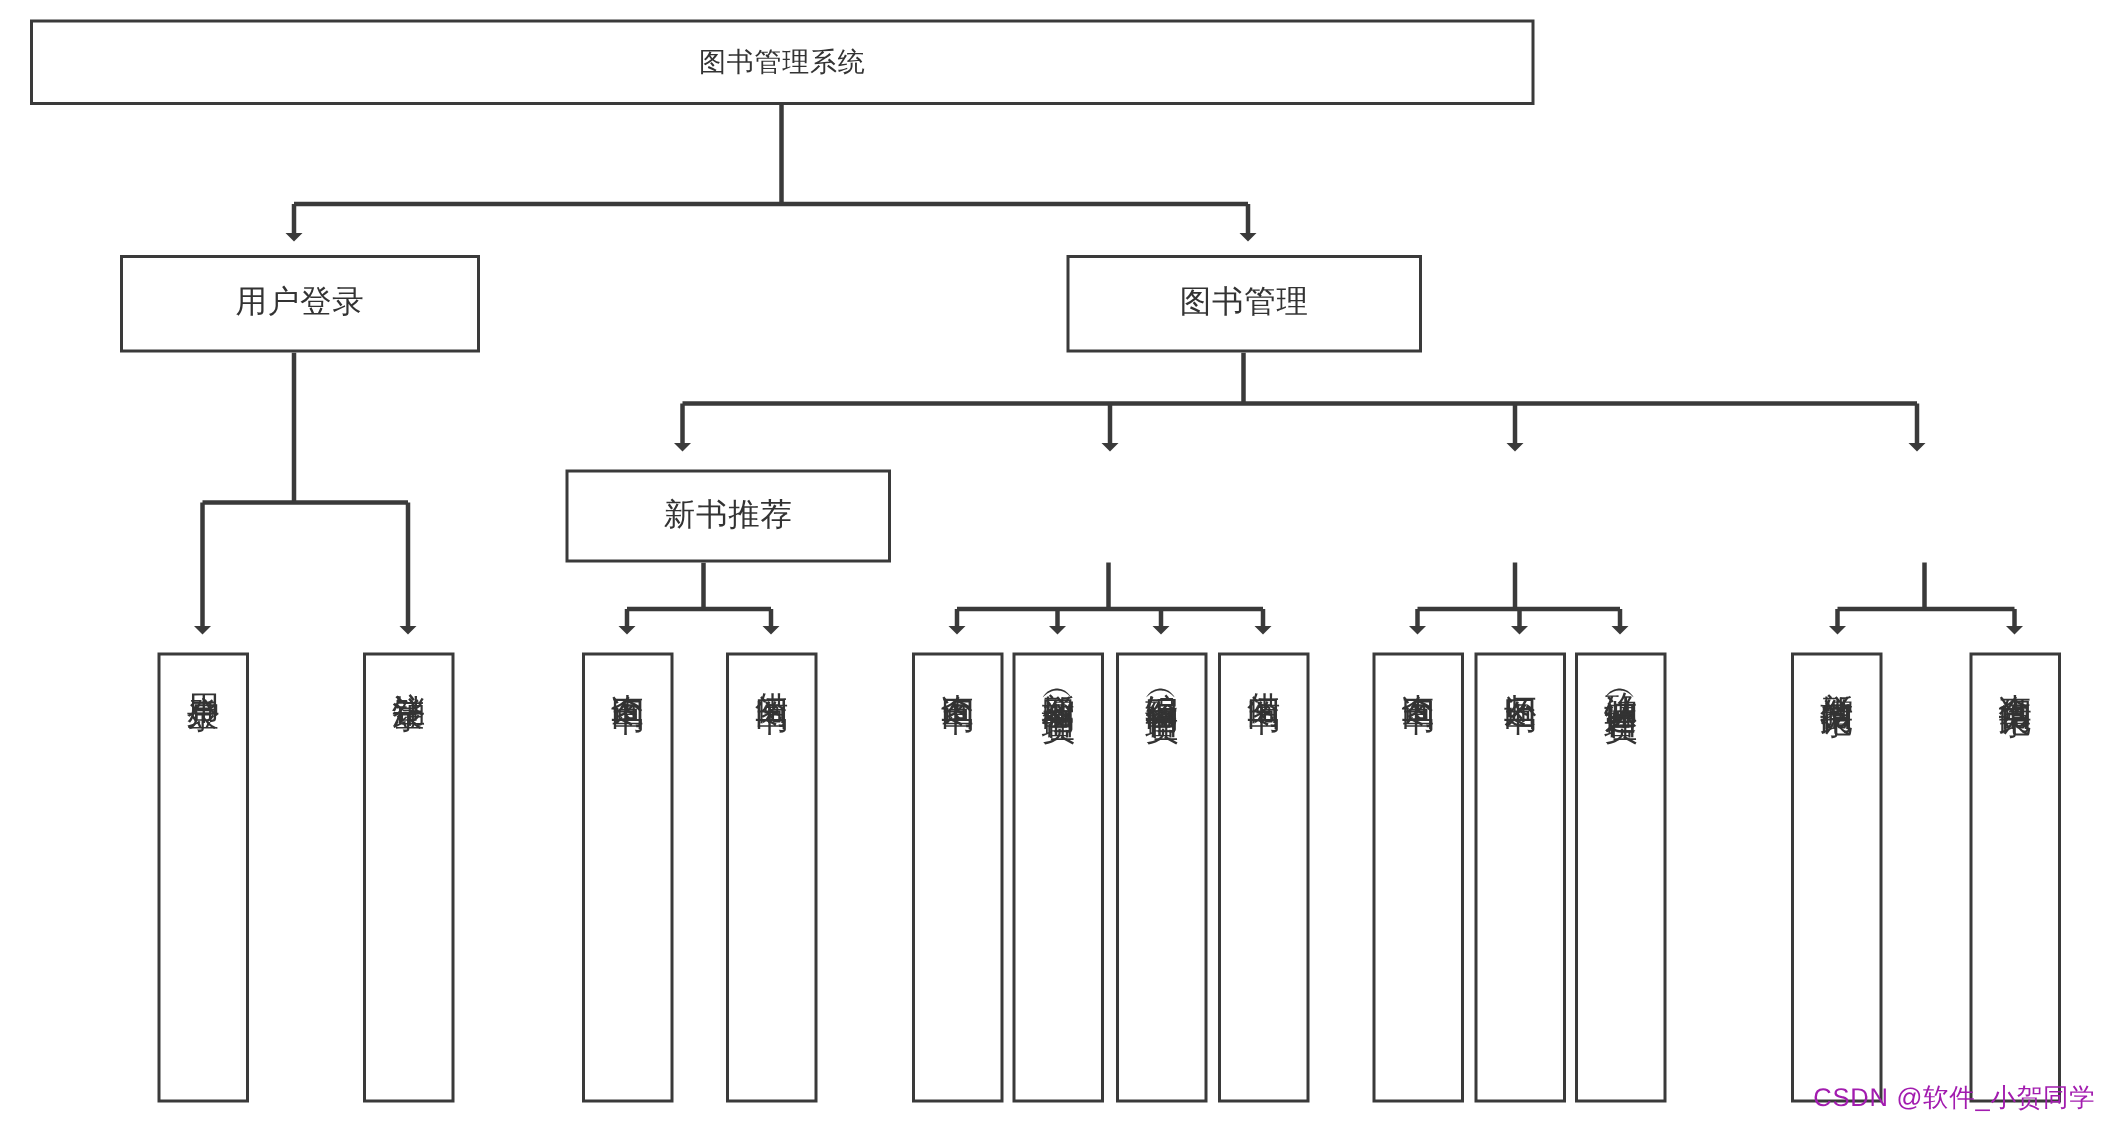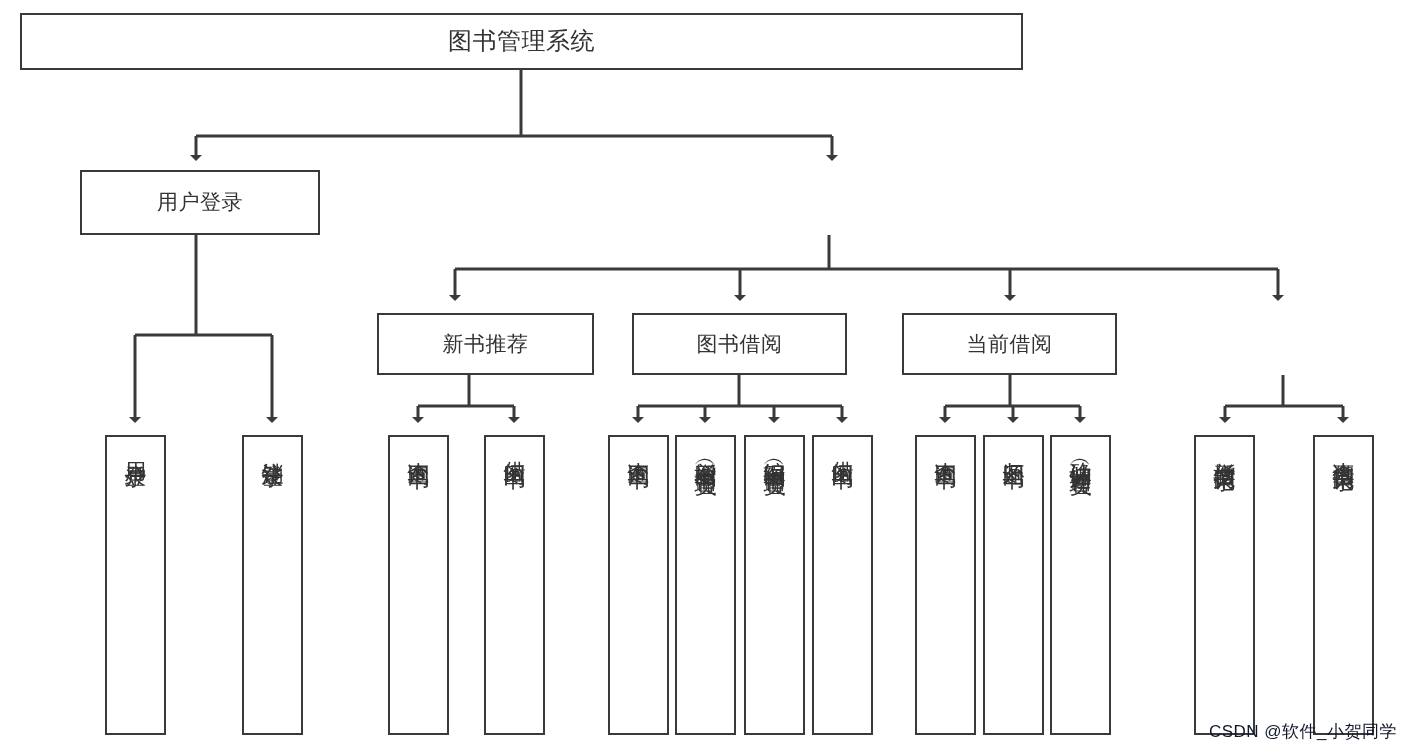--- a/index.html
+++ b/index.html
@@ -41,42 +41,42 @@
     line-height: 1.18;
     color: #333333;
   }
   
   .node.horiz .lbl {
     writing-mode: horizontal-tb;
     font-size: 21px;
     letter-spacing: 0.5px;
   }
   .node.root .lbl {
-    font-size: 24px;
+    font-size: 18px;
   }
   
   .node.vert {
     align-items: flex-start;
     justify-content: center;
     padding-top: 7px;
   }
   .node.vert .lbl {
     writing-mode: vertical-rl;
     text-orientation: upright;
     font-size: 22px;
     line-height: 1.0;
     letter-spacing: 2px;
     white-space: nowrap;
   }
   #watermark {
     position: absolute;
     right: 8px;
     bottom: 4px;
     font-size: 17px;
-    color: #0f172a;
+    color: #a21caf;
     letter-spacing: 0.5px;
     white-space: nowrap;
     user-select: none;
   }
 </style>
 </head>
 <body>
 
 <div id="canvas">
 
@@ -130,29 +130,26 @@
     </g>
   </svg>
 
   <div class="node horiz root" style="left:20px; top:13px; width:1003px; height:57px;">
     <span class="lbl">图书管理系统</span>
   </div>
 
   <div class="node horiz" style="left:80px; top:170px; width:240px; height:65px;">
     <span class="lbl">用户登录</span>
   </div>
+  <div class="node horiz" style="left:711px; top:170px; width:237px; height:65px;">
+    <span class="lbl">图书管理</span>
+  </div>
 
   <div class="node horiz" style="left:361px; top:313px; width:217px; height:62px;margin-left:16px;">
     <span class="lbl">新书推荐</span>
-  </div>
-  <div class="node horiz" style="left:632px; top:313px; width:215px; height:62px;">
-    <span class="lbl">图书借阅</span>
-  </div>
-  <div class="node horiz" style="left:902px; top:313px; width:215px; height:62px;">
-    <span class="lbl">当前借阅</span>
   </div>
 
   <div class="node vert" style="left:105px; top:435px; width:61px; height:300px;">
     <span class="lbl">用户登录</span>
   </div>
   <div class="node vert" style="left:242px; top:435px; width:61px; height:300px;">
     <span class="lbl">注销登录</span>
   </div>
 
   <div class="node vert" style="left:388px; top:435px; width:61px; height:300px;">

